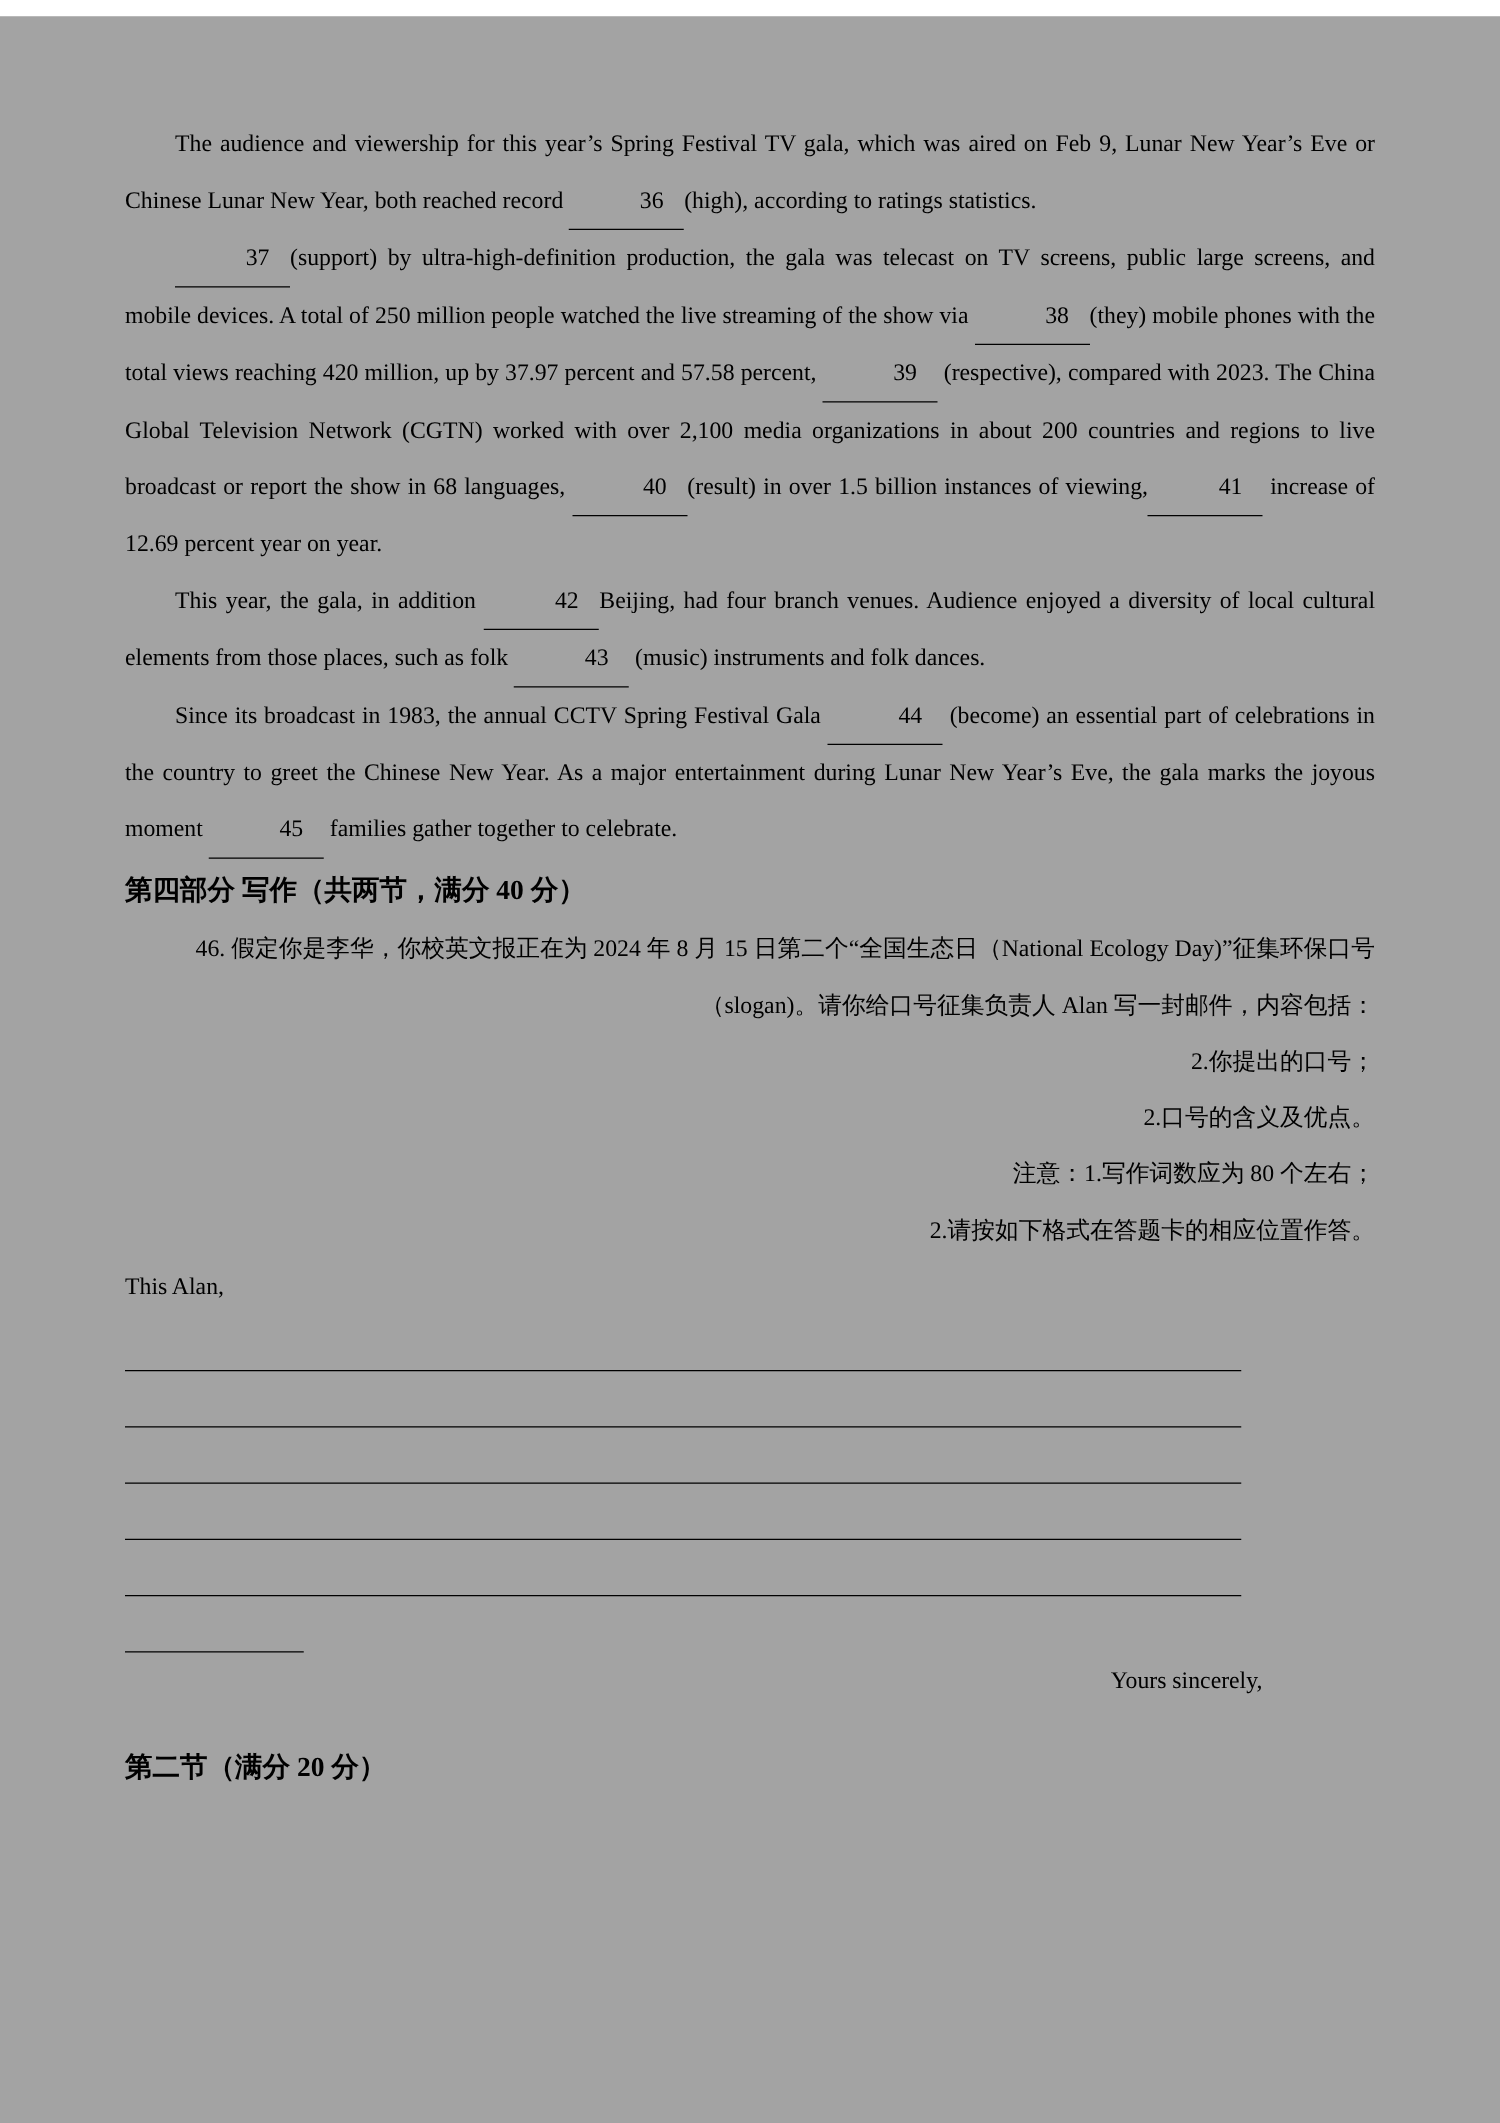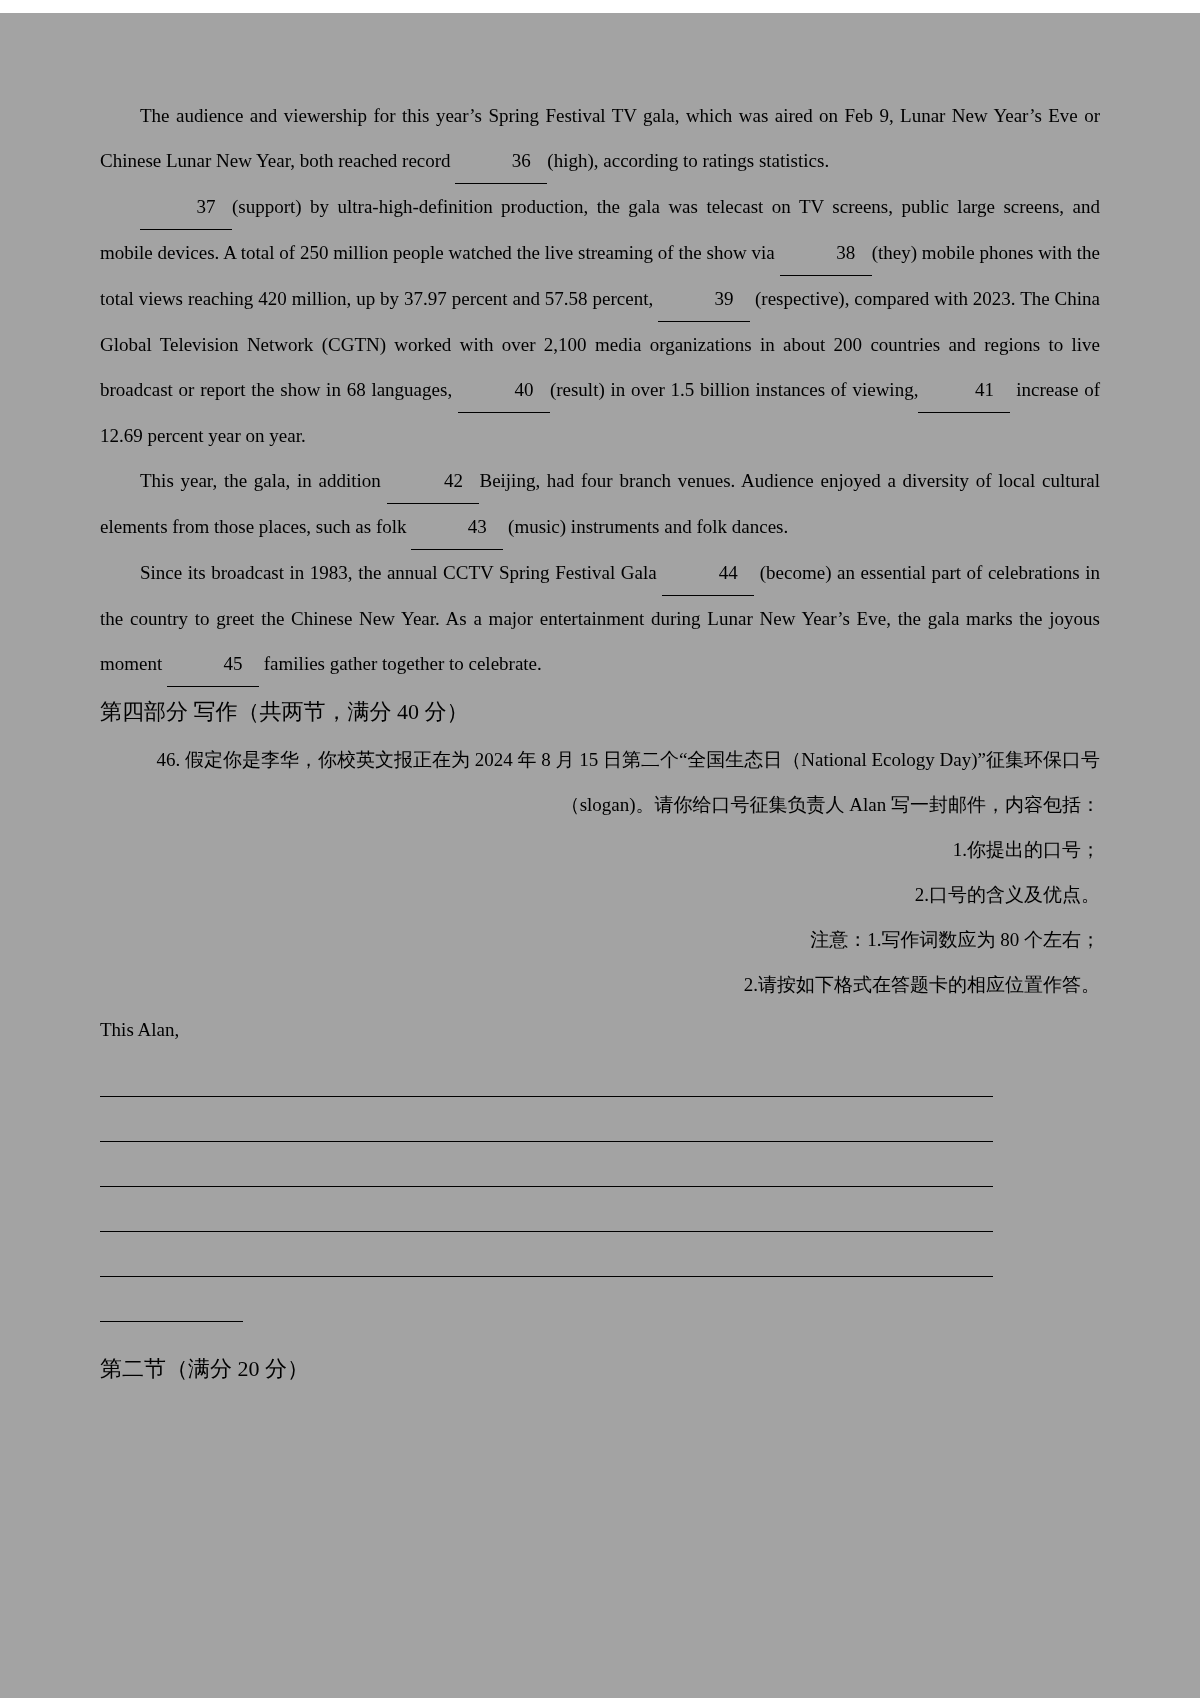--- a/index.html
+++ b/index.html
@@ -24,21 +24,21 @@
   .blank {
     display: inline-block;
     min-width: 92px;
     text-align: center;
     border-bottom: 1px solid #000;
     padding: 0 2px;
   }
   .heading1, .heading2 {
     margin: 0;
     font-size: 22px;
-    font-weight: normal;
+    font-weight: bold;
     line-height: 50px;
     font-family: "Liberation Serif", "DejaVu Serif", serif;
   }
   .heading2.last { margin-top: 22px; }
   .writing-line {
     height: 45px;
     border-bottom: 1px solid #000;
   }
   .writing-line.full { width: 893px; }
   .writing-line.short { width: 143px; }
@@ -53,26 +53,27 @@
 <body>
 
 <div class="page">
   <div>
       <p class="para en indent"><span class="seg">The audience and viewership for this year’s Spring Festival TV gala, which was aired on Feb 9, Lunar New Year’s Eve or Chinese Lunar New Year, both reached record </span><span class="blank">36</span><span class="seg">(high), according to ratings statistics.</span></p>
       <p class="para en indent"><span class="blank">37</span><span class="seg">(support) by ultra-high-definition production, the gala was telecast on TV screens, public large screens, and mobile devices. A total of 250 million people watched the live streaming of the show via </span><span class="blank">38</span><span class="seg">(they) mobile phones with the total views reaching 420 million, up by 37.97 percent and 57.58 percent, </span><span class="blank">39</span><span class="seg"> (respective), compared with 2023. The China Global Television Network (CGTN) worked with over 2,100 media organizations in about 200 countries and regions to live broadcast or report the show in 68 languages, </span><span class="blank">40</span><span class="seg">(result) in over 1.5 billion instances of viewing,</span><span class="blank">41</span><span class="seg"> increase of 12.69 percent year on year.</span></p>
       <p class="para en indent"><span class="seg">This year, the gala, in addition </span><span class="blank">42</span><span class="seg">Beijing, had four branch venues. Audience enjoyed a diversity of local cultural elements from those places, such as folk </span><span class="blank">43</span><span class="seg"> (music) instruments and folk dances.</span></p>
       <p class="para en indent"><span class="seg">Since its broadcast in 1983, the annual CCTV Spring Festival Gala </span><span class="blank">44</span><span class="seg"> (become) an essential part of celebrations in the country to greet the Chinese New Year. As a major entertainment during Lunar New Year’s Eve, the gala marks the joyous moment </span><span class="blank">45</span><span class="seg"> families gather together to celebrate.</span></p>
       <h2 class="heading1">第四部分 写作（共两节，满分 40 分）</h2>
       <p class="para cn">46. 假定你是李华，你校英文报正在为 2024 年 8 月 15 日第二个“全国生态日（National Ecology Day)”征集环保口号（slogan)。请你给口号征集负责人 Alan 写一封邮件，内容包括：</p>
-      <p class="para cn">1.你提出的口号；</p>
+      <p class="para cn">2.你提出的口号；</p>
       <p class="para cn">2.口号的含义及优点。</p>
       <p class="para cn">注意：1.写作词数应为 80 个左右；</p>
       <p class="para cn">2.请按如下格式在答题卡的相应位置作答。</p>
       <p class="para en"><span class="seg">This Alan,</span></p>
       <div class="writing-line full"></div>
       <div class="writing-line full"></div>
       <div class="writing-line full"></div>
       <div class="writing-line full"></div>
       <div class="writing-line full"></div>
       <div class="writing-line short"></div>
+      <p class="signoff">Yours sincerely,</p>
       <h2 class="heading2 last">第二节（满分 20 分）</h2>
     </div>
 </div>
 
 </body></html>

